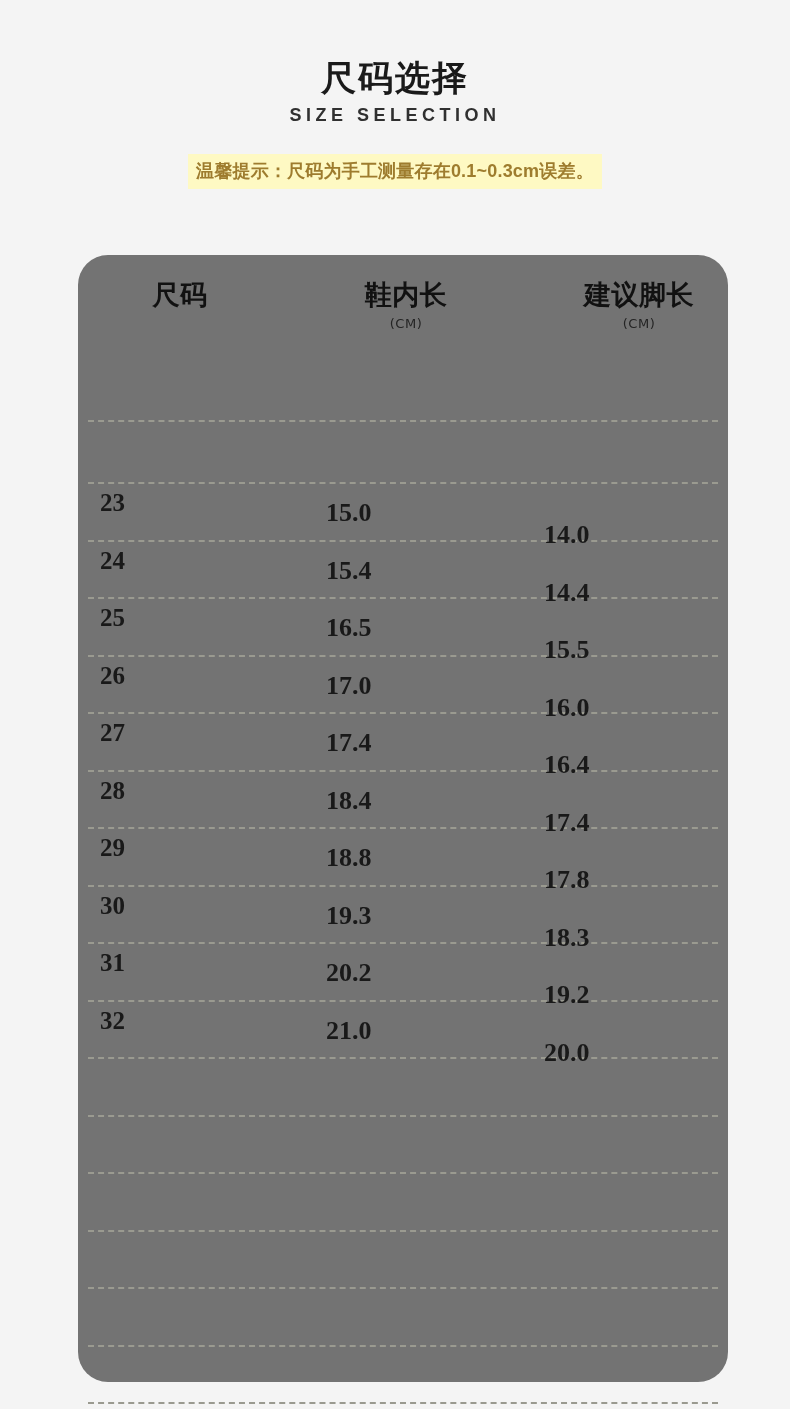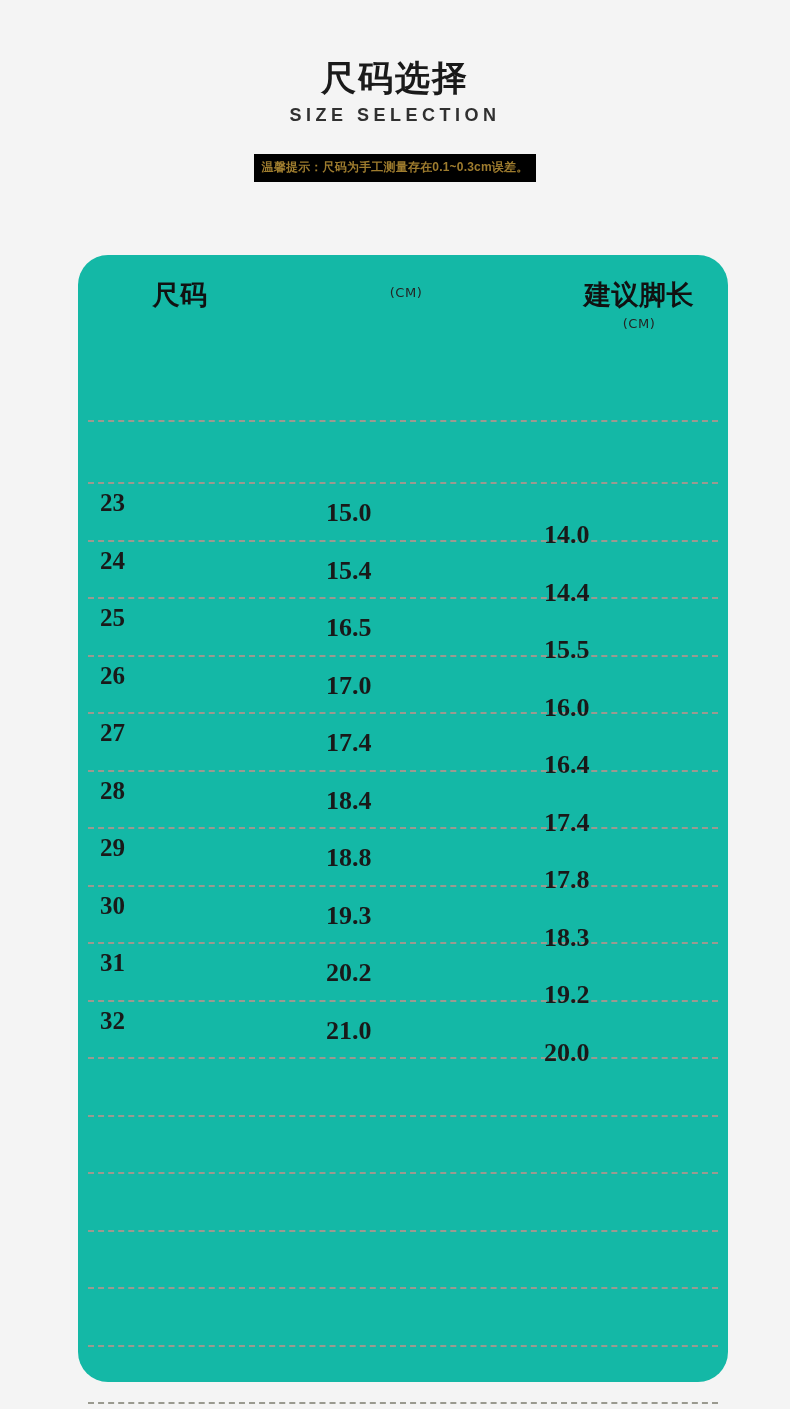--- a/index.html
+++ b/index.html
@@ -41,38 +41,38 @@
   }
 
   
   .notice-wrap {
     width: 100%;
     text-align: center;
     margin-top: 27px;
   }
   .notice {
     display: inline-block;
-    background: #000000;
+    background: #fef9c3;
     color: #9e7c2e;
-    font-size: 12px;
+    font-size: 18px;
     font-weight: 700;
     letter-spacing: 0.2px;
     padding: 6px 8px 7px 8px;
     line-height: 1.25;
     white-space: nowrap;
   }
 
   
   .card {
     position: absolute;
     left: 78px;
     top: 255px;
     width: 650px;
     height: 1127px;
-    background: #14b8a6;
+    background: #737373;
     border-radius: 30px;
     box-sizing: border-box;
   }
 
   .thead {
     position: relative;
     height: 105px;
   }
   .th {
     position: absolute;
@@ -152,20 +152,21 @@
   <span class="notice">温馨提示：尺码为手工测量存在0.1~0.3cm误差。</span>
 </div>
 
 <div class="card">
 
   <div class="thead">
     <div class="th th-size">
       <span class="th-main">尺码</span>
     </div>
     <div class="th th-inner">
+      <span class="th-main">鞋内长</span>
       <span class="th-unit">(CM)</span>
     </div>
     <div class="th th-foot">
       <span class="th-main">建议脚长</span>
       <span class="th-unit">(CM)</span>
     </div>
   </div>
 
   <div class="rows" id="rows-container">
       <div class="row spacer-top"></div>

